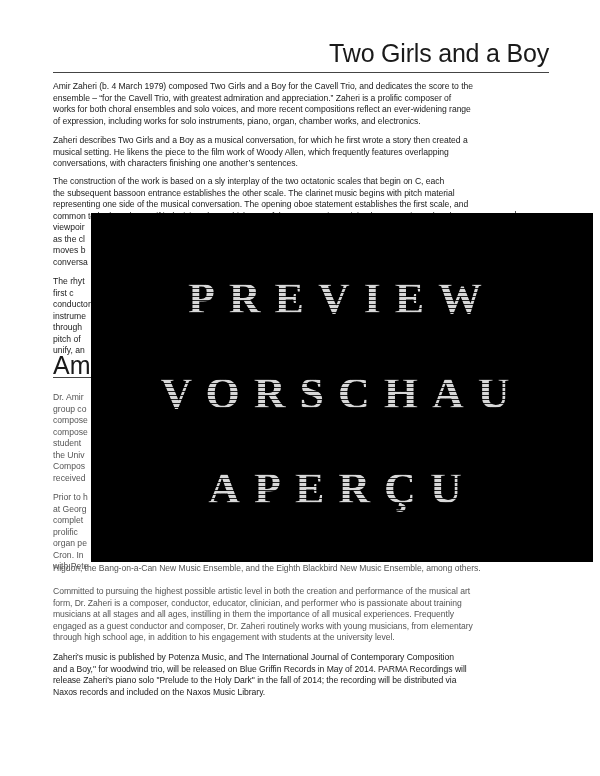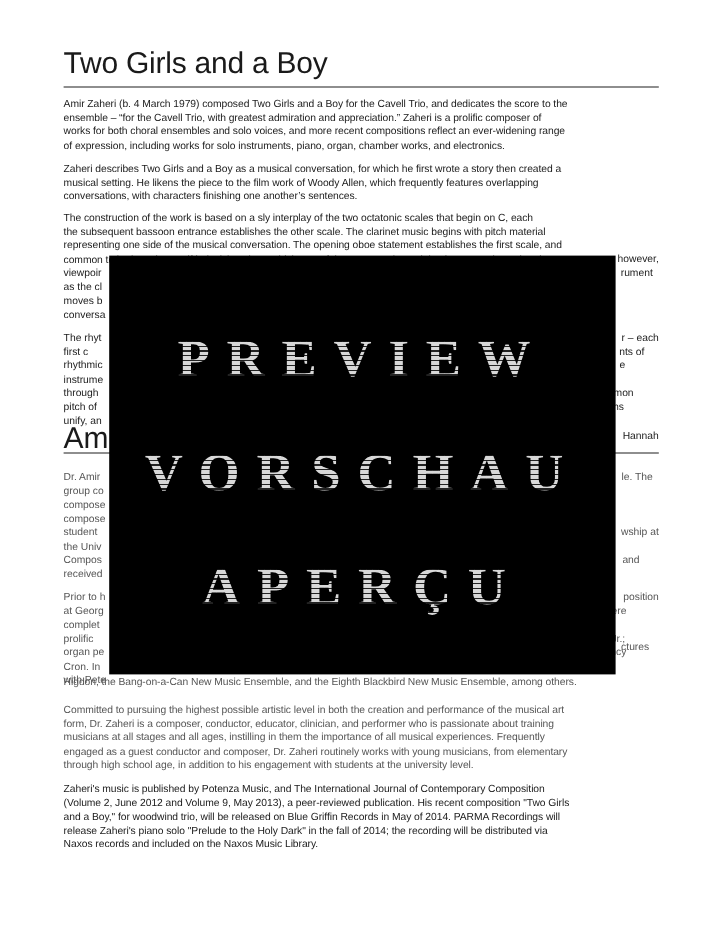--- a/index.html
+++ b/index.html
@@ -1,30 +1,30 @@
 <!DOCTYPE html>
 <html><head>
 <meta charset="utf-8">
 <style>
   html, body { margin: 0; padding: 0; background: #ffffff; }
   body { width: 600px; height: 776px; position: relative; overflow: hidden;
          font-family: "Liberation Sans", "DejaVu Sans", sans-serif; color: #1a1a1a; }
   .page { position: absolute; left: 53px; top: 0; width: 496px; }
-  h1 { font-weight: normal; font-size: 25px; margin: 0; line-height: 30px; letter-spacing: -0.2px; }
+  h1 { font-weight: normal; font-size: 25px; margin: 0; line-height: 30px; letter-spacing: -0.2px; text-align: right; }
   .title-block { position: absolute; left: 0; top: 38px; width: 496px; }
   .rule { height: 0; border-top: 1px solid #444; margin-top: 4px; }
   p { margin: 0; font-size: 8.6px; line-height: 11.5px; letter-spacing: -0.05px; }
   .para { position: absolute; left: 0; width: 496px; }
   .gray { color: #555; }
   .dark { color: #1a1a1a; }
   .frag-left { position: absolute; left: 0; font-size: 8.6px; line-height: 11.5px; white-space: pre; }
   .frag-right { position: absolute; right: 0; font-size: 8.6px; line-height: 11.5px; white-space: pre; text-align: center; }
   .h2-frag { position: absolute; left: 0; top: 350px; font-size: 25px; line-height: 30px; }
   .rule2 { position: absolute; left: 0; top: 377px; width: 496px; border-top: 1px solid #444; }
-  .overlay { position: absolute; left: 91px; top: 213px; width: 422px; height: 349px; background: #000; }
+  .overlay { position: absolute; left: 91px; top: 213px; width: 502px; height: 349px; background: #000; }
   .wm { position: absolute; left: 0; width: 100%; text-align: center;
         font-family: "Liberation Serif", "DejaVu Serif", serif; font-weight: bold;
         font-size: 44px; letter-spacing: 14px; color: #d8d8d8;
         background-image: repeating-linear-gradient(0deg, #d8d8d8 0 3px, #222 3px 4px),
                           repeating-linear-gradient(90deg, transparent 0 4px, #333 4px 5px);
         -webkit-background-clip: text; background-clip: text; -webkit-text-fill-color: transparent; }
 </style>
 </head>
 <body>
 
@@ -55,21 +55,21 @@
     <p>common to both scales, as if indecisive about which part of the conversation to join, then commits to the oboe</p>
   </div>
 
   <div class="para dark" style="top:222px;height:140px">
     <span class="frag-left" style="top:0">viewpoir</span>
     <span class="frag-left" style="top:11.5px">as the cl</span>
     <span class="frag-left" style="top:23px">moves b</span>
     <span class="frag-left" style="top:34.5px">conversa</span>
     <span class="frag-left" style="top:54px">The rhyt</span>
     <span class="frag-left" style="top:65.5px">first c</span>
-    <span class="frag-left" style="top:77px">rhythmic</span>
+    <span class="frag-left" style="top:77px">conductor</span>
     <span class="frag-left" style="top:88.5px">instrume</span>
     <span class="frag-left" style="top:100px">through</span>
     <span class="frag-left" style="top:111.5px">pitch of</span>
     <span class="frag-left" style="top:123px">unify, an</span>
 
     <span class="frag-right" style="top:-12px">however,</span>
     <span class="frag-right" style="top:-0.5px;right:5px">rument</span>
     <span class="frag-right" style="top:54px">r – each</span>
     <span class="frag-right" style="top:65.5px;right:12px">nts of</span>
     <span class="frag-right" style="top:77px;right:28px">e</span>
@@ -116,21 +116,20 @@
   <div class="para gray" style="top:586px">
     <p>Committed to pursuing the highest possible artistic level in both the creation and performance of the musical art</p>
     <p>form, Dr. Zaheri is a composer, conductor, educator, clinician, and performer who is passionate about training</p>
     <p>musicians at all stages and all ages, instilling in them the importance of all musical experiences. Frequently</p>
     <p>engaged as a guest conductor and composer, Dr. Zaheri routinely works with young musicians, from elementary</p>
     <p>through high school age, in addition to his engagement with students at the university level.</p>
   </div>
 
   <div class="para dark" style="top:652px">
     <p>Zaheri's music is published by Potenza Music, and The International Journal of Contemporary Composition</p>
-    <p>(Volume 2, June 2012 and Volume 9, May 2013), a peer-reviewed publication. His recent composition "Two Girls</p>
     <p>and a Boy," for woodwind trio, will be released on Blue Griffin Records in May of 2014. PARMA Recordings will</p>
     <p>release Zaheri's piano solo "Prelude to the Holy Dark" in the fall of 2014; the recording will be distributed via</p>
     <p>Naxos records and included on the Naxos Music Library.</p>
   </div>
 </div>
 
 <div class="overlay">
   <div class="wm" style="top:60px">PREVIEW</div>
   <div class="wm" style="top:155px">VORSCHAU</div>
   <div class="wm" style="top:250px">APERÇU</div>

